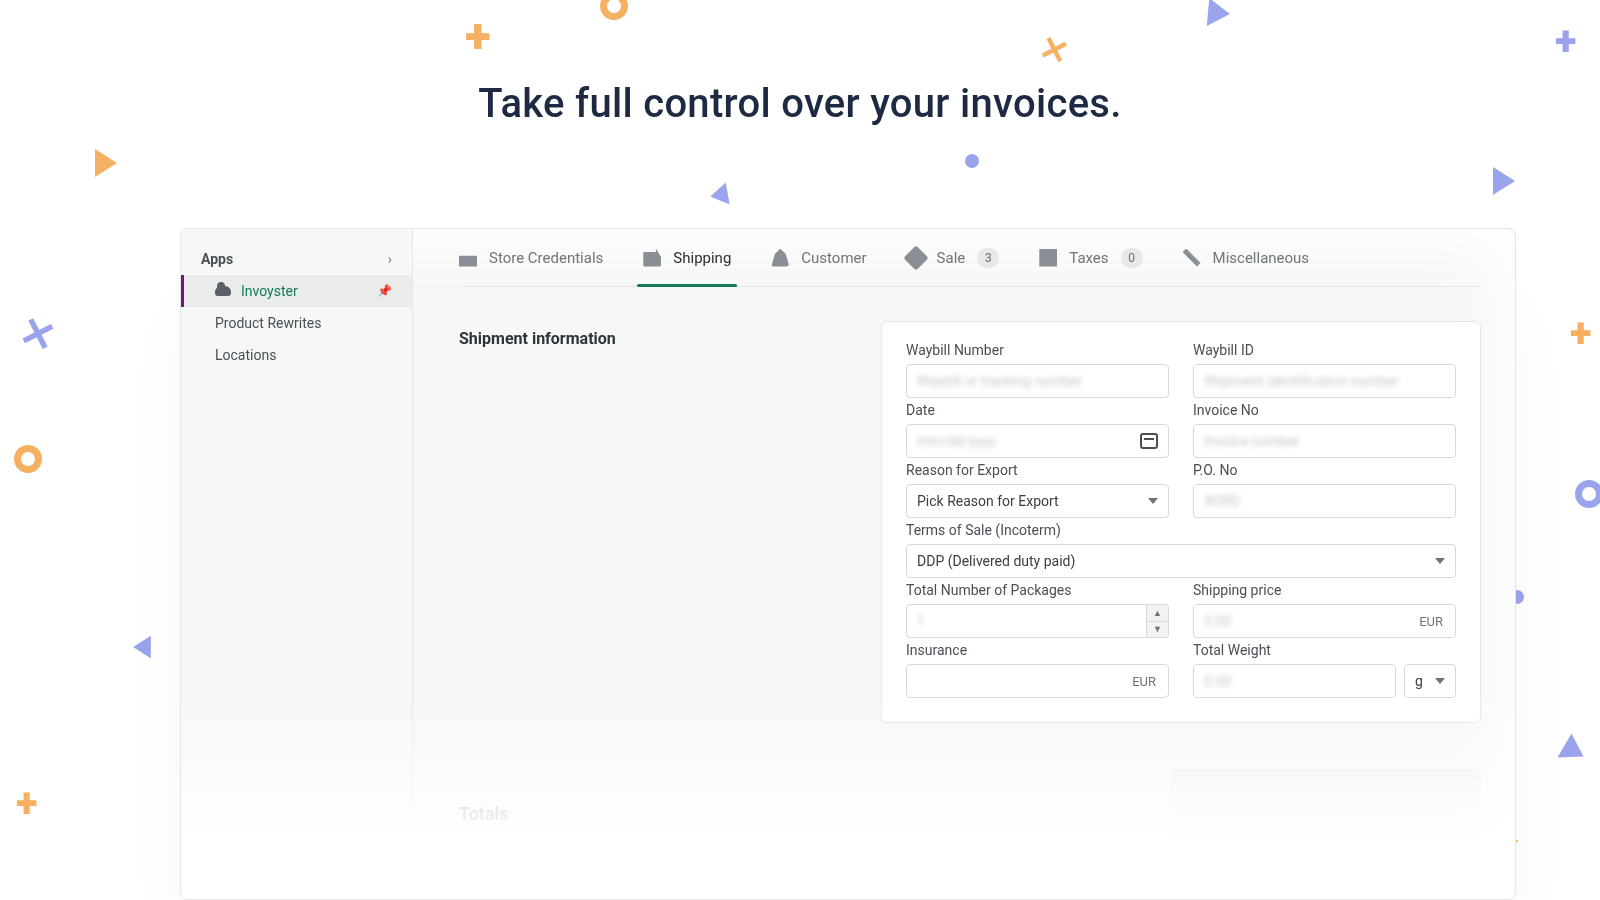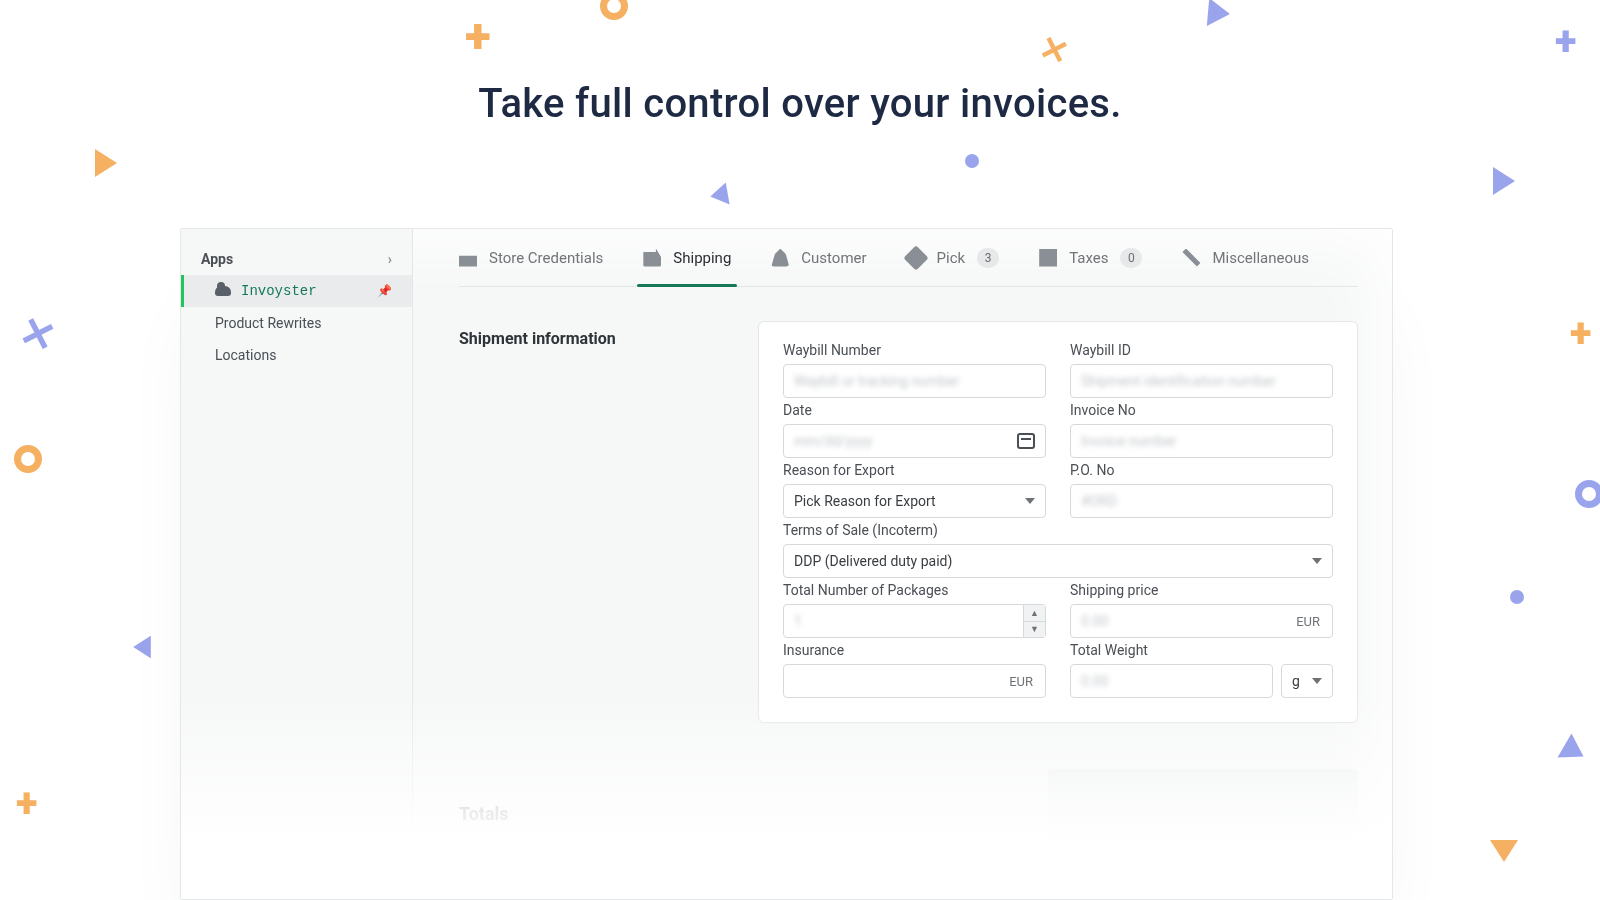--- a/index.html
+++ b/index.html
@@ -21,22 +21,22 @@
   
   h1.headline {
     position:relative; z-index:2;
     text-align:center; margin-top:80px;
     font-size:40px; font-weight:500; color:#1e2a44;
     letter-spacing:.3px;
   }
 
   
   .window {
-    position:absolute; left:180px; top:228px; width:1213px; height:672px;
-    background:#f6f7f7; border:1px solid #e4e6e8; border-radius:2px;
+    position:absolute; left:180px; top:228px; width:1336px; height:672px;
+    background:#f6f7f7; border:1px solid #e4e6e8; border-radius:8px;
     overflow:hidden;
     box-shadow:0 60px 80px -30px rgba(0,0,0,.08) , 0 0 60px 20px rgba(255,255,255,.9) inset;
     z-index:3;
   }
 
   
   .sidebar {
     position:absolute; left:0; top:0; bottom:0; width:232px;
     background:#f6f7f7; border-right:1px solid #e4e6e8;
     padding-top:14px;
@@ -45,23 +45,22 @@
     display:flex; align-items:center; justify-content:space-between;
     padding:8px 20px; font-size:14px; font-weight:700; color:#4a4f55;
   }
   .side-head .chev { color:#8a8f95; font-size:14px; }
   .side-item {
     display:flex; align-items:center; gap:10px;
     padding:8px 20px 8px 34px; font-size:14px; color:#4a4f55;
     cursor:pointer;
   }
   .side-item.active {
-    background:#e9ebec; color:#15795a; border-left:3px solid #22c55e; padding-left:31px;
+    background:#e9ebec; color:#15795a; border-left:3px solid #701a75; padding-left:31px;
     position:relative;
-    font-family:Liberation Mono, monospace;
   }
   .side-item .pin { margin-left:auto; color:#8a8f95; font-size:12px; }
   .cloud-ico { width:16px; height:10px; border-radius:6px 6px 3px 3px; background:#5a6068; position:relative; }
   .cloud-ico::before { content:""; position:absolute; left:2px; top:-4px; width:8px; height:8px; background:#5a6068; border-radius:50%; }
 
   
   .main { position:absolute; left:232px; right:0; top:0; bottom:0; padding:0 34px 0 46px; }
 
   
   .tabs {
@@ -196,21 +195,21 @@
       <div class="tab active">
         <span class="ico ico-truck"></span>
         <span>Shipping</span>
       </div>
       <div class="tab">
         <span class="ico ico-user"></span>
         <span>Customer</span>
       </div>
       <div class="tab">
         <span class="ico ico-tag"></span>
-        <span>Pick</span>
+        <span>Sale</span>
         <span class="badge">3</span>
       </div>
       <div class="tab">
         <span class="ico ico-pct"></span>
         <span>Taxes</span>
         <span class="badge">0</span>
       </div>
       <div class="tab">
         <span class="ico ico-tools"></span>
         <span>Miscellaneous</span>

